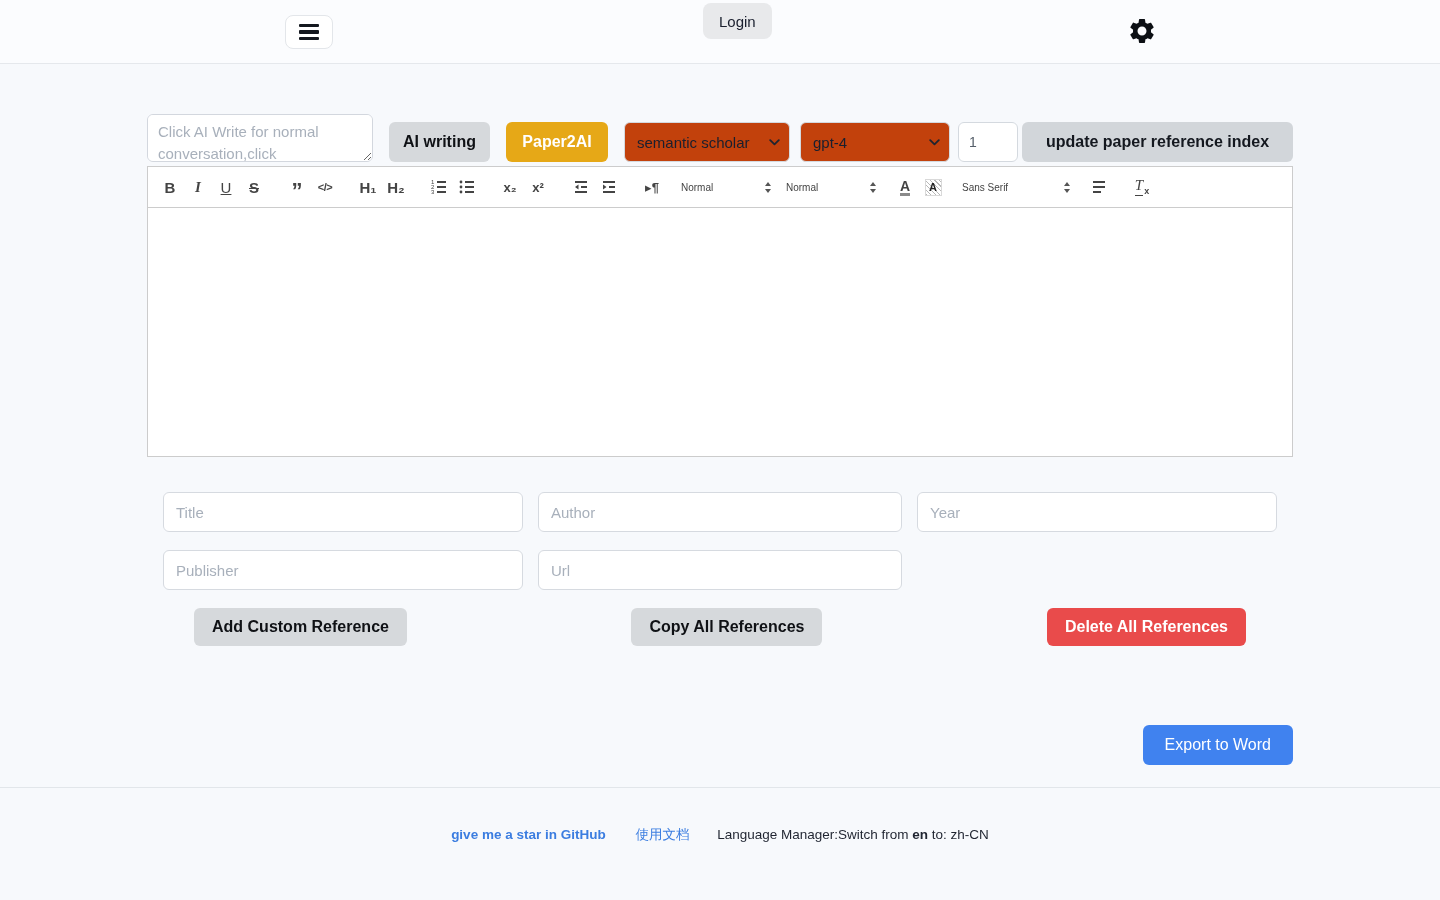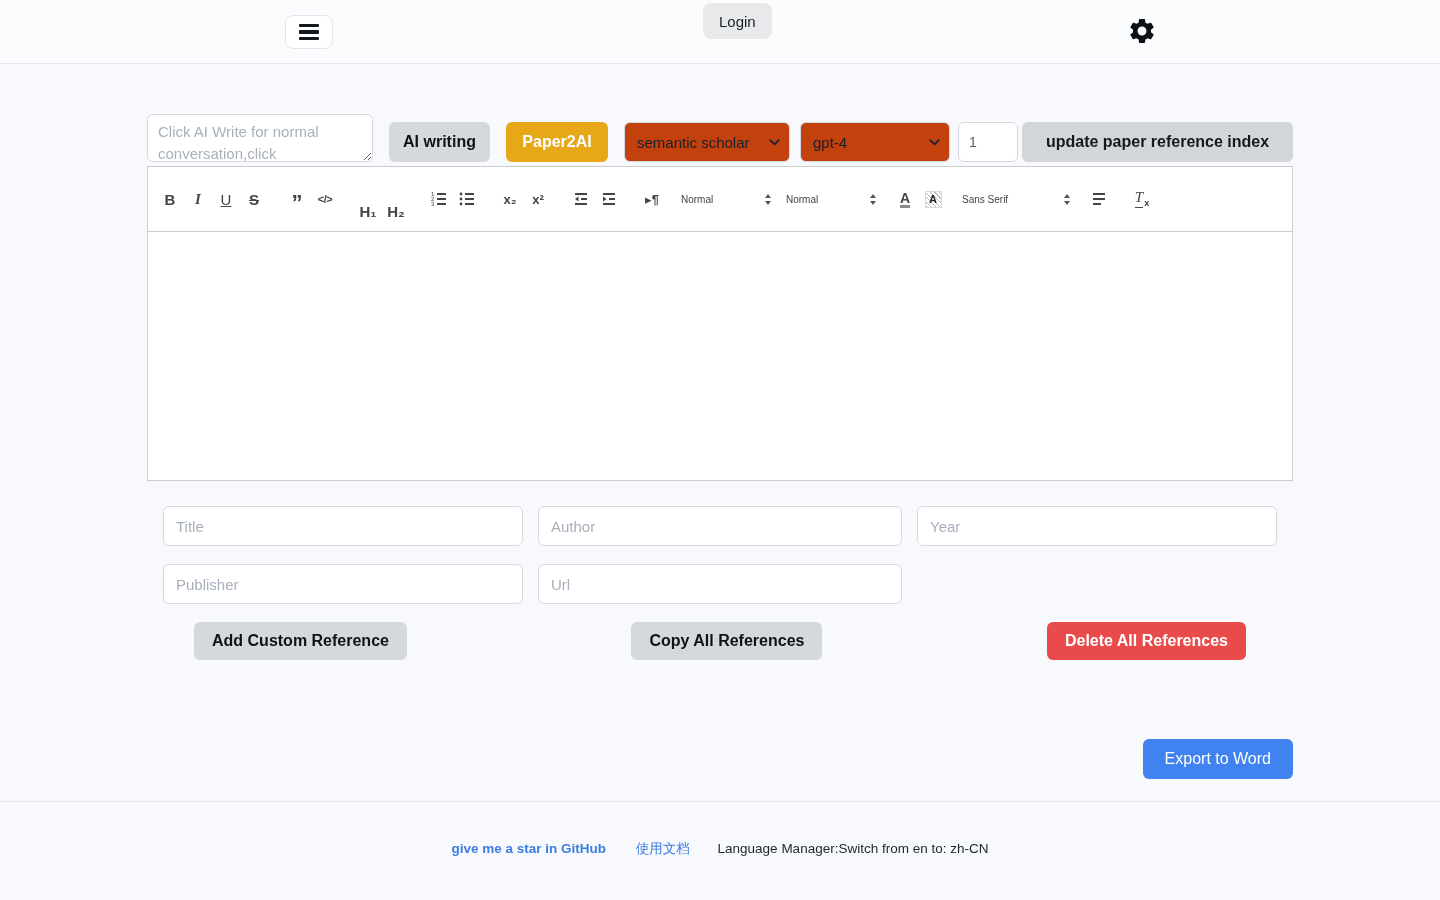--- a/index.html
+++ b/index.html
@@ -74,21 +74,21 @@
     width:28px; height:24px; border:none; background:transparent; cursor:pointer;
     display:inline-flex; align-items:center; justify-content:center;
     color:#444; font-family:inherit; font-size:14px; padding:0;
   }
   .tb-b { font-weight:700; font-size:15px; }
   .tb-i { font-family:"Liberation Serif","DejaVu Serif",serif; font-style:italic; font-weight:600; font-size:15px; }
   .tb-u { text-decoration:underline; font-size:15px; }
   .tb-s { text-decoration:line-through; font-size:15px; font-weight:600; }
   .tb-quote { font-size:22px; font-weight:700; line-height:10px; padding-top:8px; }
   .tb-code { font-size:11px; font-weight:700; letter-spacing:-0.5px; }
-  .tb-h { font-weight:600; font-size:15px;margin-top:24px; }
+  .tb-h { font-weight:600; font-size:15px; }
   .tb-sub, .tb-sup { font-weight:600; font-size:13px; }
   .tb-dir { font-size:13px; font-weight:600; }
   .picker { display:inline-flex; align-items:center; justify-content:space-between; height:24px; cursor:pointer; color:#444; font-size:10px; }
   .picker .arrows { display:flex; flex-direction:column; gap:3px; }
   .tri-up   { width:0; height:0; border-left:3.5px solid transparent; border-right:3.5px solid transparent; border-bottom:4.5px solid #555; }
   .tri-down { width:0; height:0; border-left:3.5px solid transparent; border-right:3.5px solid transparent; border-top:4.5px solid #555; }
   .w90{width:90px;} .w108{width:108px;}
   .color-a { font-size:14px; font-weight:600; color:#444; border-bottom:3px solid #8a8a8a; line-height:14px; }
   .bg-a {
     width:17px; height:17px; display:inline-flex; align-items:center; justify-content:center;
@@ -97,41 +97,41 @@
     border:1px solid #d9d9d9;
   }
   .clean-t { font-family:"Liberation Serif","DejaVu Serif",serif; font-style:italic; font-size:15px; border-bottom:1.5px solid #444; line-height:13px; }
   .clean-x { font-size:9px; font-weight:700; margin-left:1px; margin-top:7px; }
   .ql-editor {
     height:249px; background:#fff;
     border:1px solid #ccc; border-top:none;
     padding:12px 15px; outline:none; font-size:13px; color:#374151;
   }
   
-  .ref-form { padding:6px 16px; margin-top:19px; }
+  .ref-form { padding:6px 16px; margin-top:29px; }
   .ref-grid { display:grid; grid-template-columns:360px 364px 360px; column-gap:15px; row-gap:18px; }
   .ref-input {
     height:40px; width:100%;
     border:1px solid #d6dae0; border-radius:6px; background:#fff;
     font-family:inherit; font-size:15px; color:#374151; padding:0 12px; outline:none;
   }
   .ref-input::placeholder { color:#a8b0bb; }
   .actions-row { margin-top:18px; padding:0 31px; display:flex; justify-content:space-between; align-items:center; }
   .btn-action { height:38px; padding:0 18px; font-weight:700; font-size:16px; border-radius:6px; }
   .btn-action.gray { background:#d6d9dc; color:#0f1115; }
   .btn-danger { background:#e94b4b; color:#fff; }
   
   .export-row { margin-top:73px; display:flex; justify-content:flex-end; }
   .btn-export { height:40px; padding:0 22px; background:#4082ef; color:#fff; font-size:16px; border-radius:6px; font-weight:400; }
   .bottom-divider { margin-top:22px; border:none; border-top:1px solid #e2e6ea; }
   .footer { padding-top:30px; text-align:center; font-size:13.5px; color:#1f2430; }
   .footer a { text-decoration:none; cursor:pointer; }
   .link-github { color:#3b7de0; font-weight:700; margin-right:26px; }
   .link-docs { color:#3b7de0; margin-right:24px; }
-  .lang-en { font-weight:400; }
+  .lang-en { font-weight:700; }
 </style>
 </head>
 <body>
 
 <header class="topbar">
   <div class="menu-btn">
     <span class="icon" style="display:contents">
       <span class="bar"></span><span class="bar"></span><span class="bar"></span>
     </span>
   </div>

